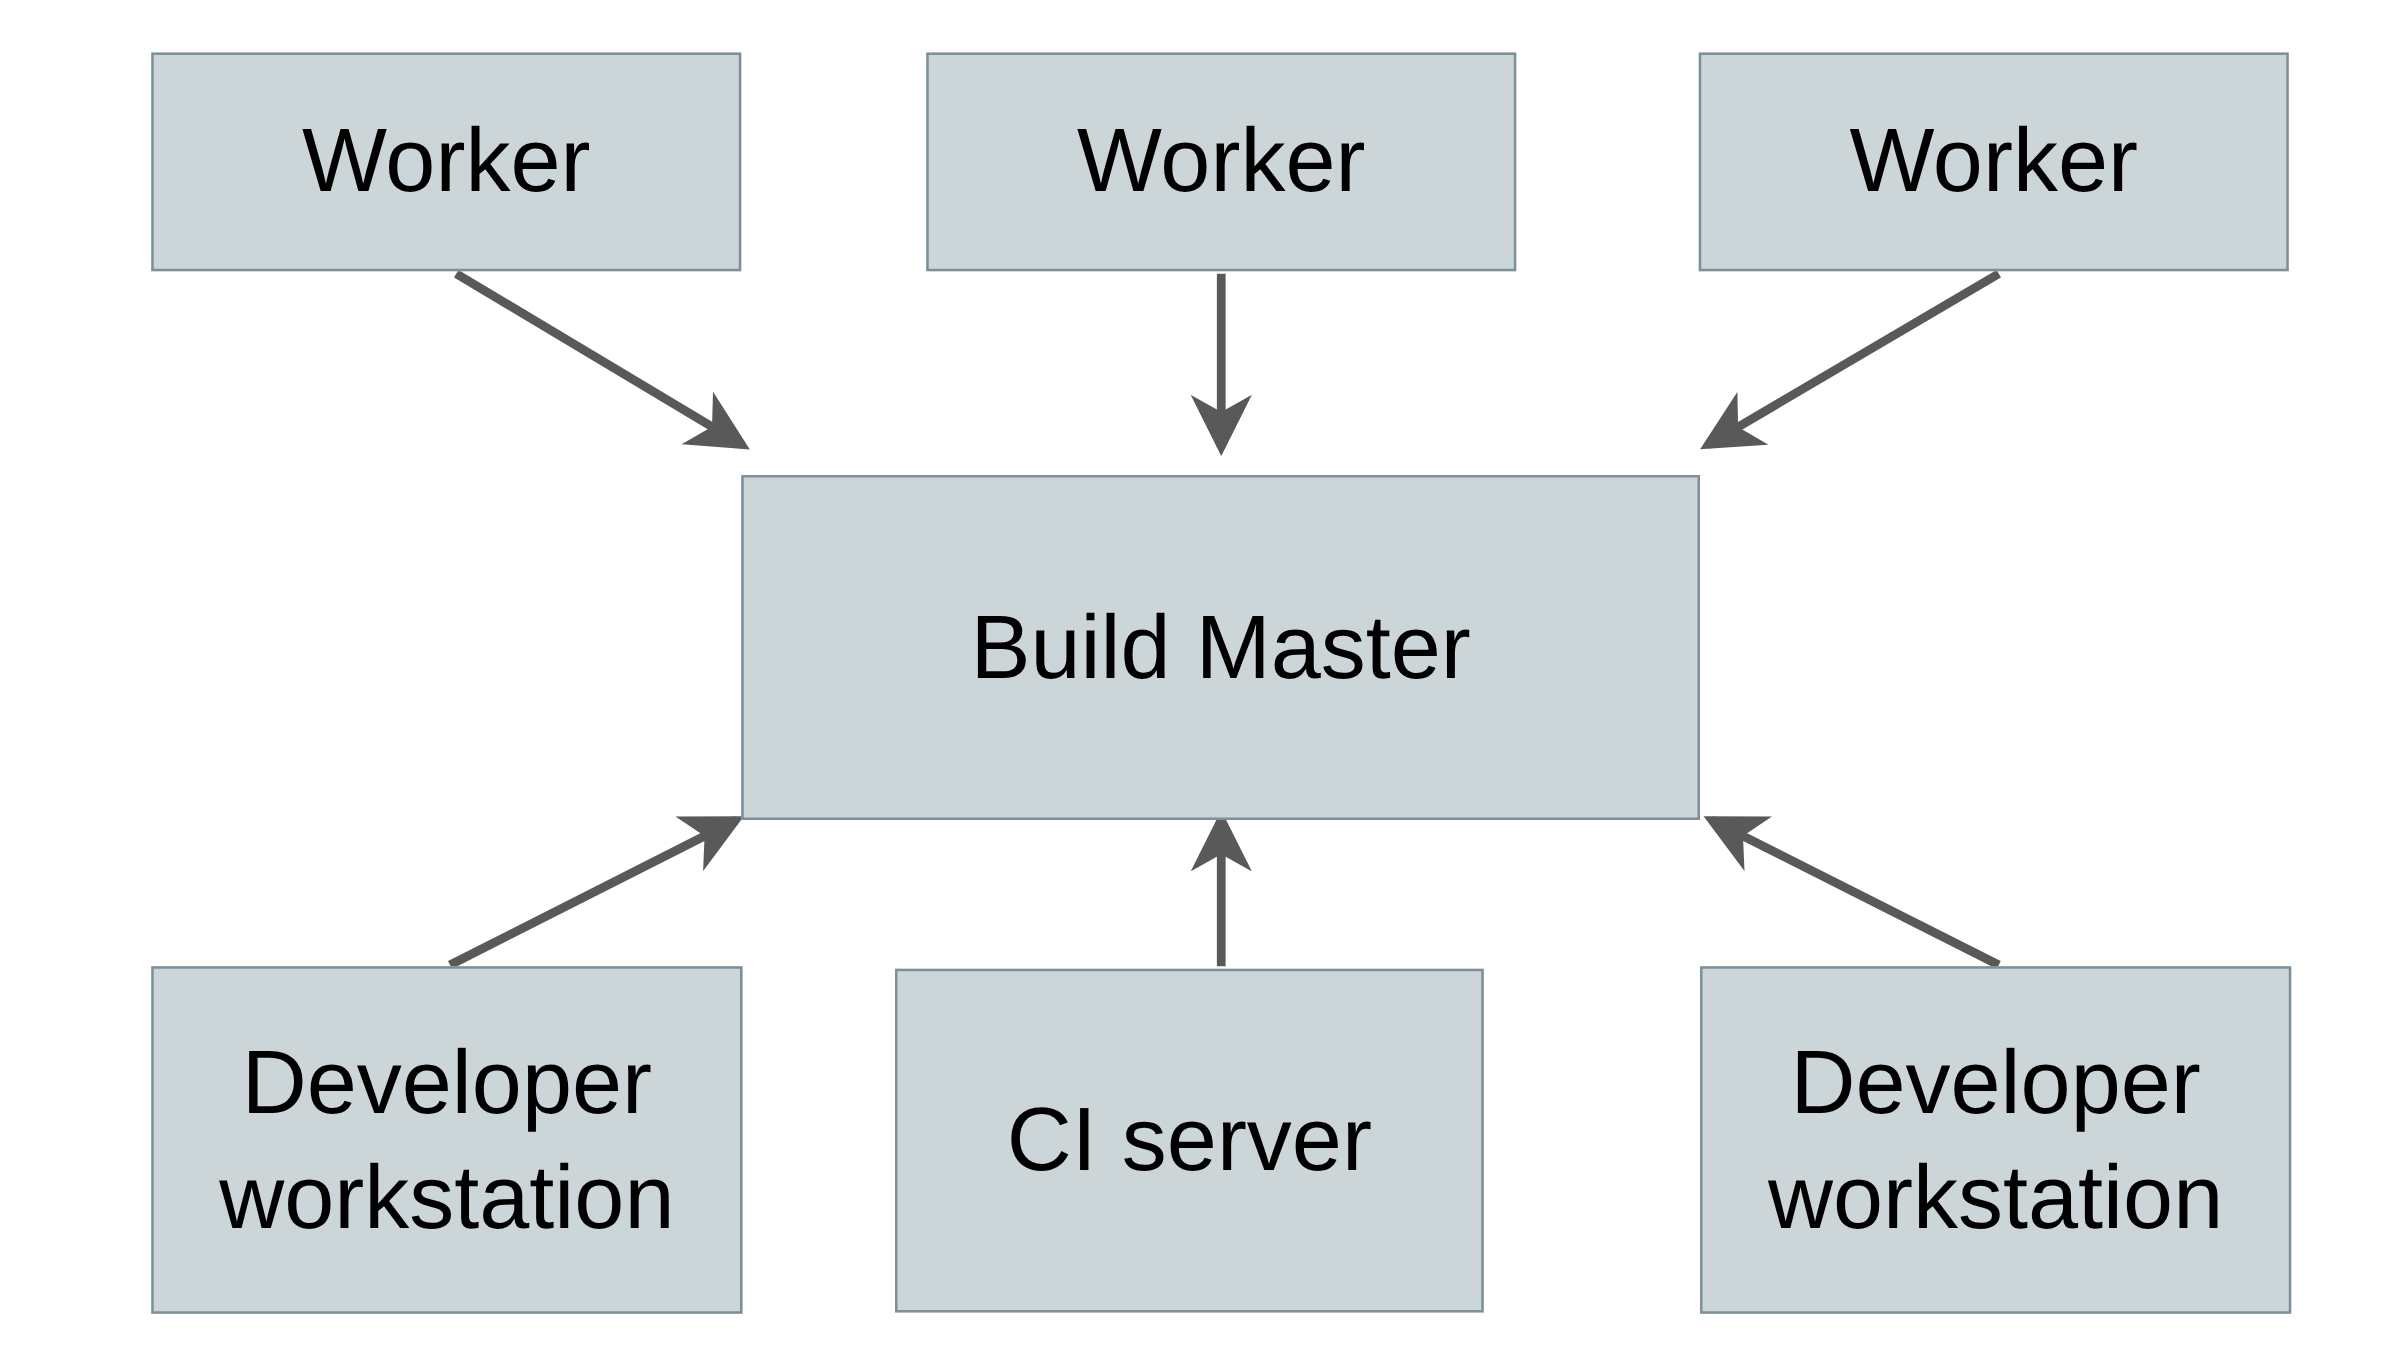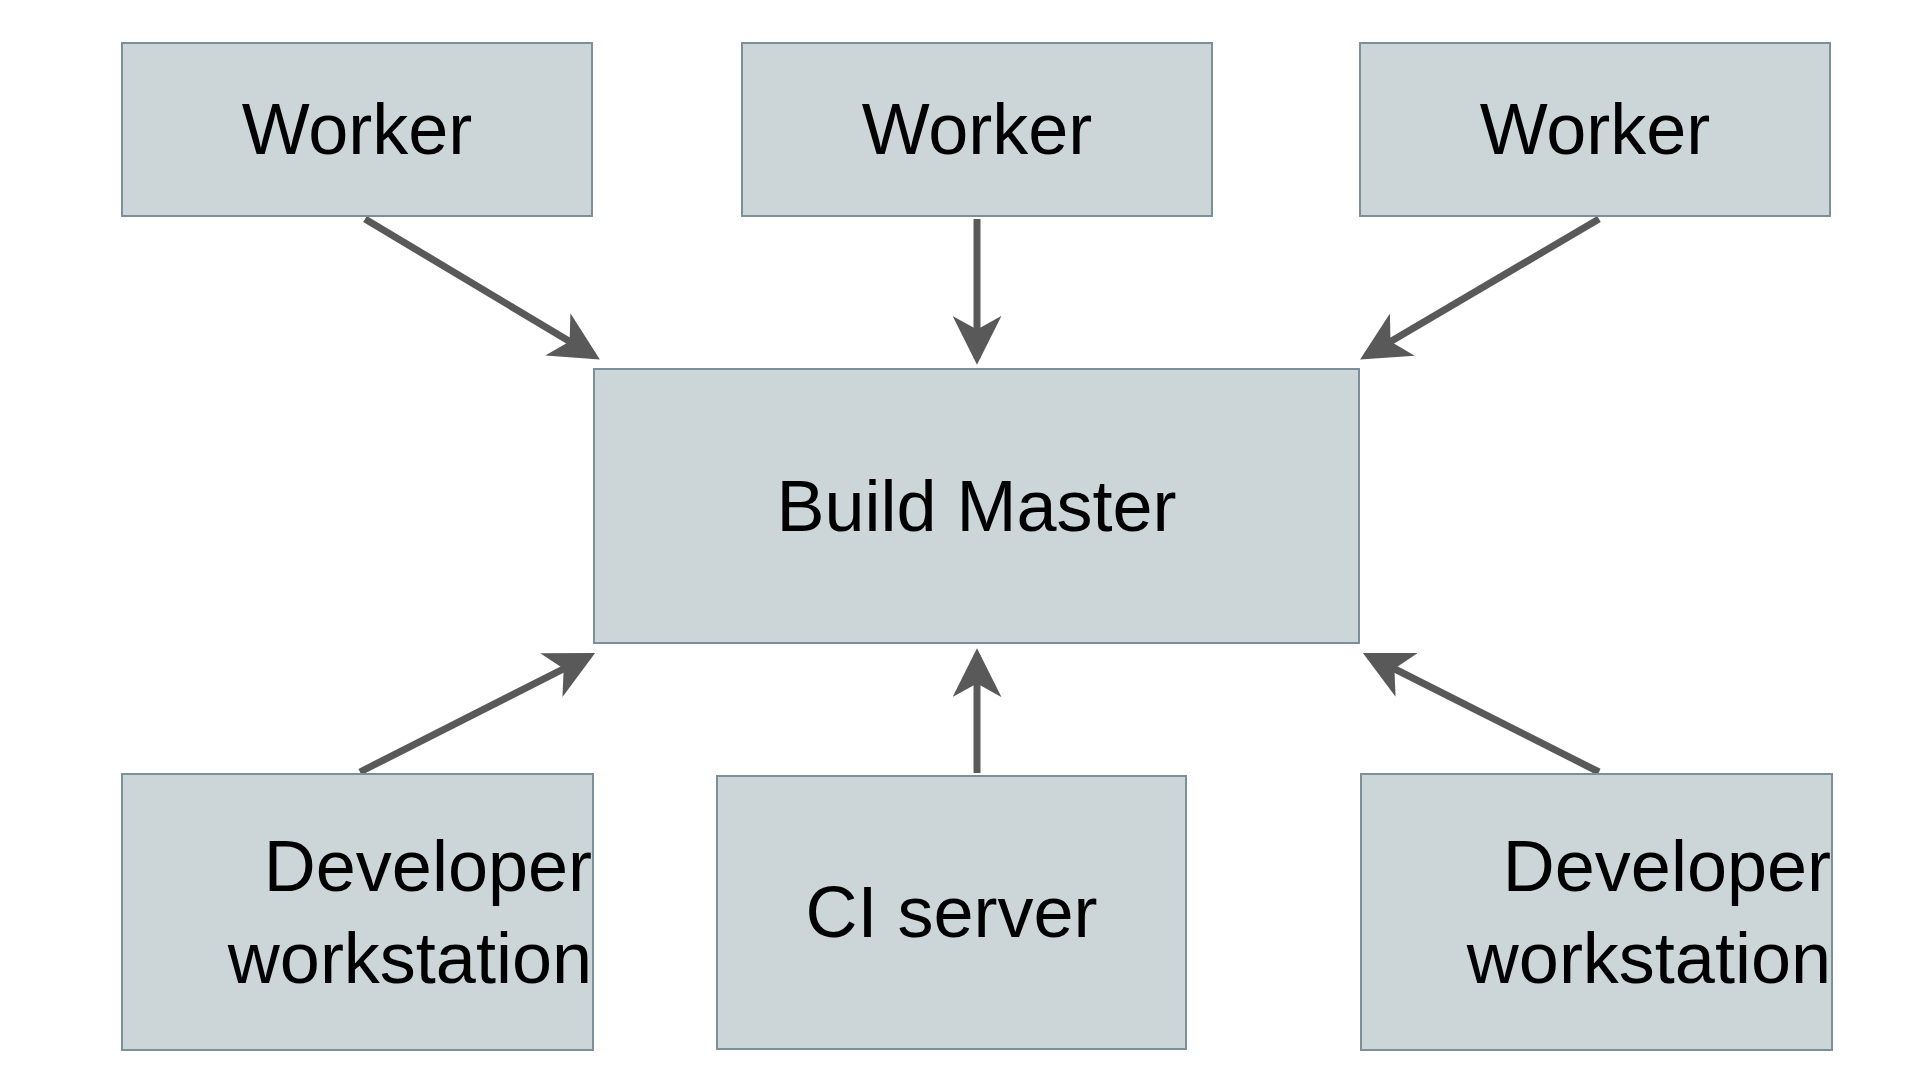--- a/index.html
+++ b/index.html
@@ -24,34 +24,34 @@
     pointer-events: none;
   }
   .node {
     position: absolute;
     background: #ccd6d9;
     border: 2px solid #7c909a;
     box-sizing: border-box;
     display: flex;
     align-items: center;
     justify-content: center;
-    text-align: right;
+    text-align: center;
   }
   .node .label {
     color: #000000;
     font-size: 72px;
     line-height: 1.28;
     letter-spacing: 0px;
   }
   
   .node.worker-1 { left: 121px; top: 42px;  width: 472px; height: 175px; }
   .node.worker-2 { left: 741px; top: 42px;  width: 472px; height: 175px; }
   .node.worker-3 { left: 1359px; top: 42px; width: 472px; height: 175px; }
   
-  .node.build-master { left: 593px; top: 368px; width: 767px; height: 276px; }
+  .node.build-master { left: 593px; top: 380px; width: 767px; height: 276px; }
   
   .node.dev-left  { left: 121px;  top: 773px; width: 473px; height: 278px; }
   .node.ci-server { left: 716px;  top: 775px; width: 471px; height: 275px; }
   .node.dev-right { left: 1360px; top: 773px; width: 473px; height: 278px; }
 </style>
 </head>
 <body>
 
 <div class="canvas">
 

